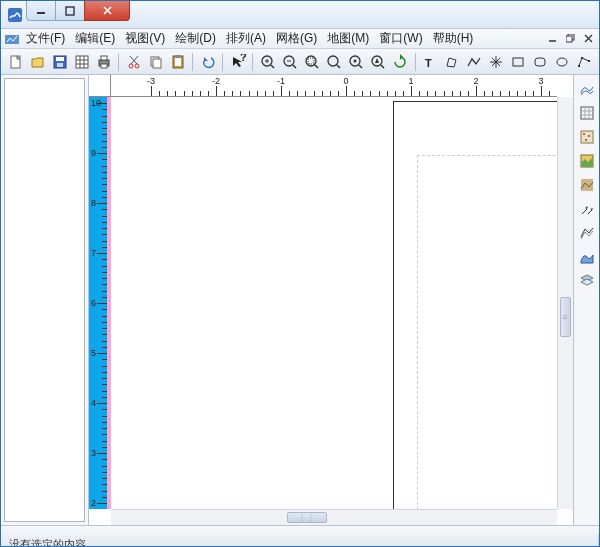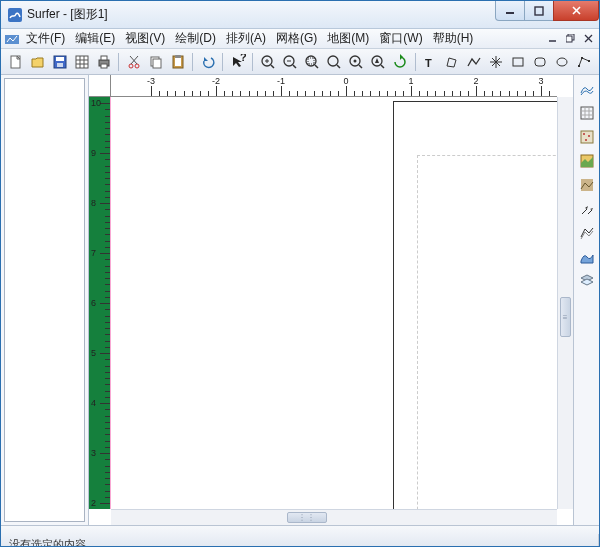--- a/index.html
+++ b/index.html
@@ -27,21 +27,21 @@
 .tbtn { width: 22px; height: 22px; display: flex; align-items: center; justify-content: center; border: 1px solid transparent; border-radius: 2px; }
 .tsep { width: 1px; height: 18px; background: #b0bdcf; margin: 0 3px; }
 
 
 .work { display: flex; height: calc(100% - 28px - 20px - 26px - 21px); }
 .leftpane { width: 88px; background: #f4f6fa; border-right: 1px solid #b9c4d3; padding: 3px; }
 .leftpane .inner { width: 100%; height: 100%; border: 1px solid #a9b3c2; background: #fff; }
 
 .canvas-area { flex: 1; position: relative; background: #fff; overflow: hidden; }
 .ruler-h { position: absolute; top: 0; left: 22px; right: 16px; height: 22px; background: #fff; border-bottom: 1px solid #888; overflow: hidden; }
-.ruler-v { position: absolute; top: 22px; left: 0; bottom: 16px; width: 22px; background: #15803d; border-right: 1px solid #f9a8d4; overflow: hidden; }
+.ruler-v { position: absolute; top: 22px; left: 0; bottom: 16px; width: 22px; background: #0ea5e9; border-right: 4px solid #f9a8d4; overflow: hidden; }
 .corner { position: absolute; top:0; left:0; width:22px; height:22px; background:#fff; border-right:1px solid #888; border-bottom:1px solid #888; }
 .viewport { position: absolute; top: 22px; left: 22px; right: 16px; bottom: 16px; background: #fff; overflow: hidden; }
 .page { position: absolute; top: 4px; left: 282px; width: 400px; height: 550px; background: #fff; border: 1px solid #333; box-shadow: 1px 1px 0 #999; }
 .page-margin { position: absolute; top: 58px; left: 306px; width: 340px; height: 430px; border: 1px dashed #ccc; }
 
 .ruler-h .tick, .ruler-v .tick { position:absolute; background:#333; }
 .ruler-h .tick { width:1px; bottom:0; }
 .ruler-h .tick.major { height:10px; }
 .ruler-h .tick.minor { height:5px; }
 .ruler-h .lbl { position:absolute; top:1px; font-size:9px; color:#222; transform:translateX(-50%); }
@@ -68,21 +68,20 @@
 </head>
 <body>
 
 <div class="titlebar">
   <span class="icon">
     <svg width="16" height="16" viewBox="0 0 16 16">
         <rect x="1" y="1" width="14" height="14" fill="#3b74c4" rx="2"></rect>
         <path d="M3 11 C5 6 7 12 9 7 C11 4 13 10 13 10" stroke="#fff" stroke-width="1.5" fill="none"></path>
       </svg>
   </span>
-  <span class="title">Surfer - [图形1]</span>
   <div class="winbtns">
     <div class="winbtn min">
         <svg width="10" height="10">
           <line x1="1" y1="7" x2="9" y2="7" stroke="#334" stroke-width="2"></line>
         </svg>
       </div>
     <div class="winbtn">
         <svg width="10" height="10">
           <rect x="1" y="1" width="8" height="8" fill="none" stroke="#334" stroke-width="1.4"></rect>
         </svg>

